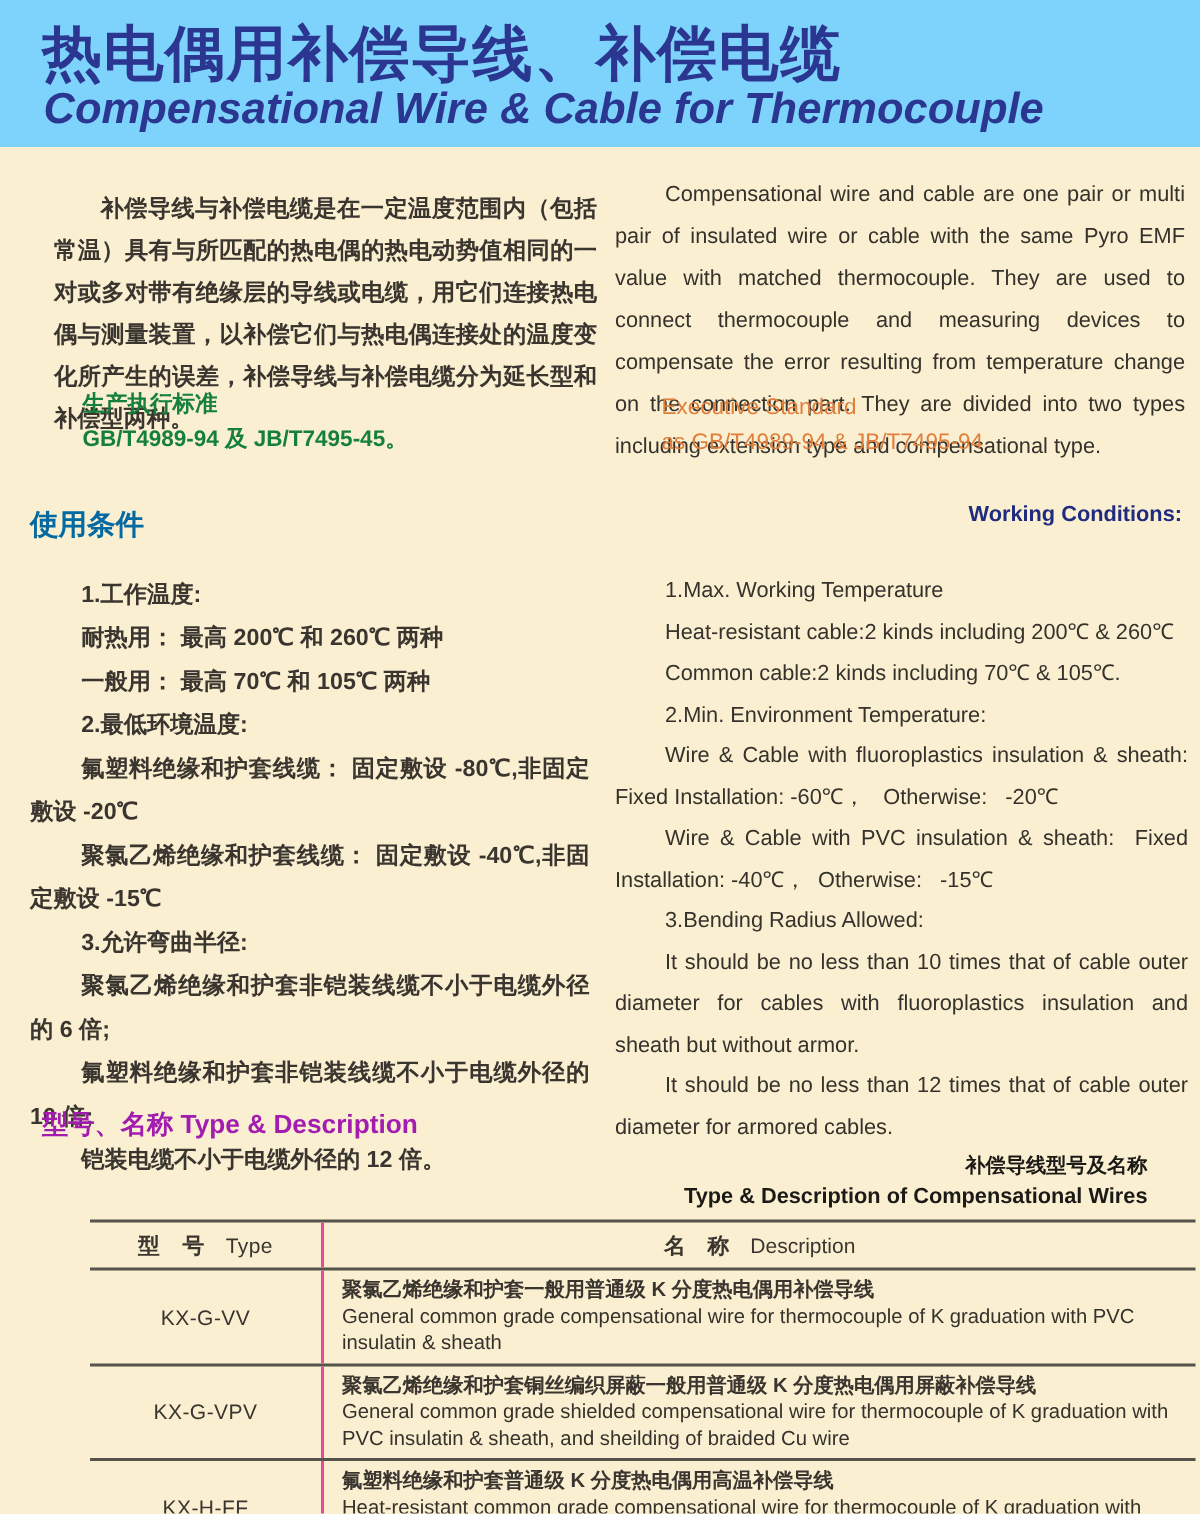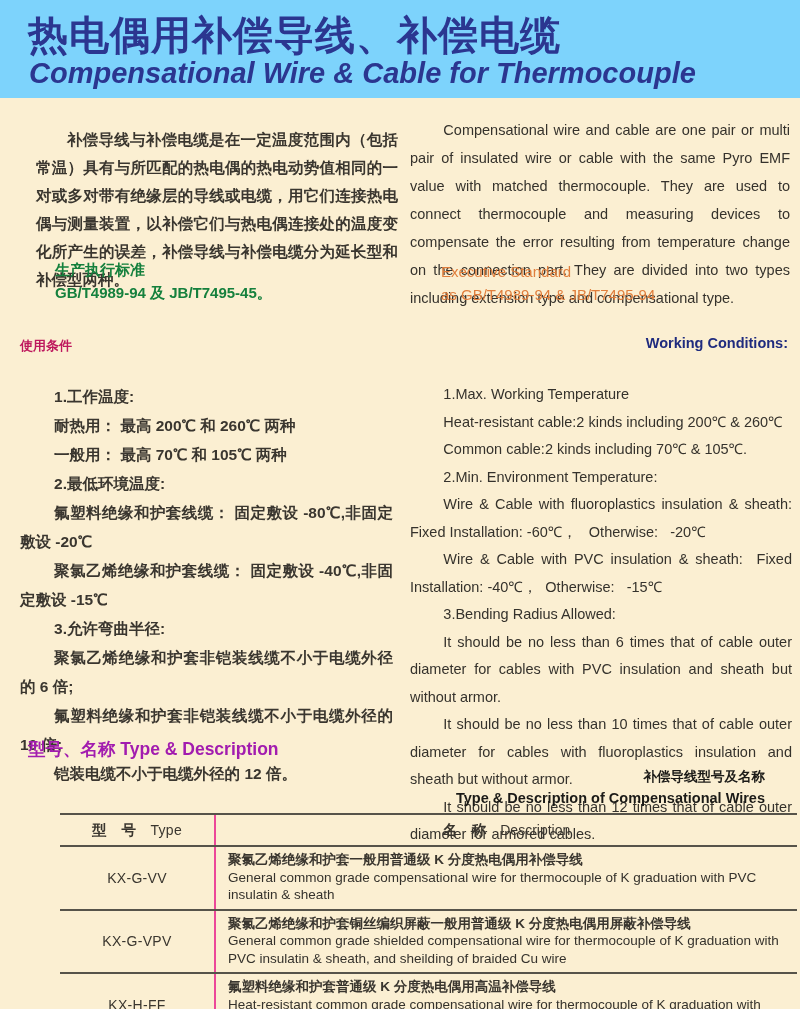--- a/index.html
+++ b/index.html
@@ -47,21 +47,21 @@
   }
   .standard-en {
     position: absolute; left: 441px; top: 260px;
     font-size: 15px; line-height: 23px;
     color: #E07E3C;
   }
 
   
   .wc-heading-zh {
     position: absolute; left: 20px; top: 337px;
-    font-size: 13px; font-weight: bold; color: #be185d;
+    font-size: 19px; font-weight: bold; color: #0369a1;
   }
   .wc-heading-en {
     position: absolute; right: 12px; top: 335px;
     font-size: 14.5px; font-weight: bold; color: #1F2B7E;
   }
   .wc-list-zh {
     position: absolute; left: 20px; top: 382px; width: 373px;
     font-size: 15.5px; line-height: 29px; font-weight: 600;
     color: #3A362F; text-align: justify;
   }
@@ -153,21 +153,20 @@
   </div>
 
   <div class="wc-list-en">
     <p>1.Max. Working Temperature</p>
     <p>Heat-resistant cable:2 kinds including 200℃ &amp; 260℃</p>
     <p>Common cable:2 kinds including 70℃ &amp; 105℃.</p>
     <p>2.Min. Environment Temperature:</p>
     <p>Wire &amp; Cable with fluoroplastics insulation &amp; sheath: Fixed Installation: -60℃，&nbsp;&nbsp;&nbsp;Otherwise:&nbsp;&nbsp;&nbsp;-20℃</p>
     <p>Wire &amp; Cable with PVC insulation &amp; sheath:&nbsp;&nbsp;Fixed Installation: -40℃，&nbsp;&nbsp;Otherwise:&nbsp;&nbsp;&nbsp;-15℃</p>
     <p>3.Bending Radius Allowed:</p>
-    <p>It should be no less than 6 times that of cable outer diameter for cables with PVC insulation and sheath but without armor.</p>
     <p>It should be no less than 10 times that of cable outer diameter for cables with fluoroplastics insulation and sheath but without armor.</p>
     <p>It should be no less than 12 times that of cable outer diameter for armored cables.</p>
   </div>
 
   <div class="type-heading">型号、名称 Type &amp; Description</div>
 
   <div class="type-subtitles">
     <div class="type-subtitle-zh">补偿导线型号及名称</div>
     <div class="type-subtitle-en">Type &amp; Description of Compensational Wires</div>
   </div>

